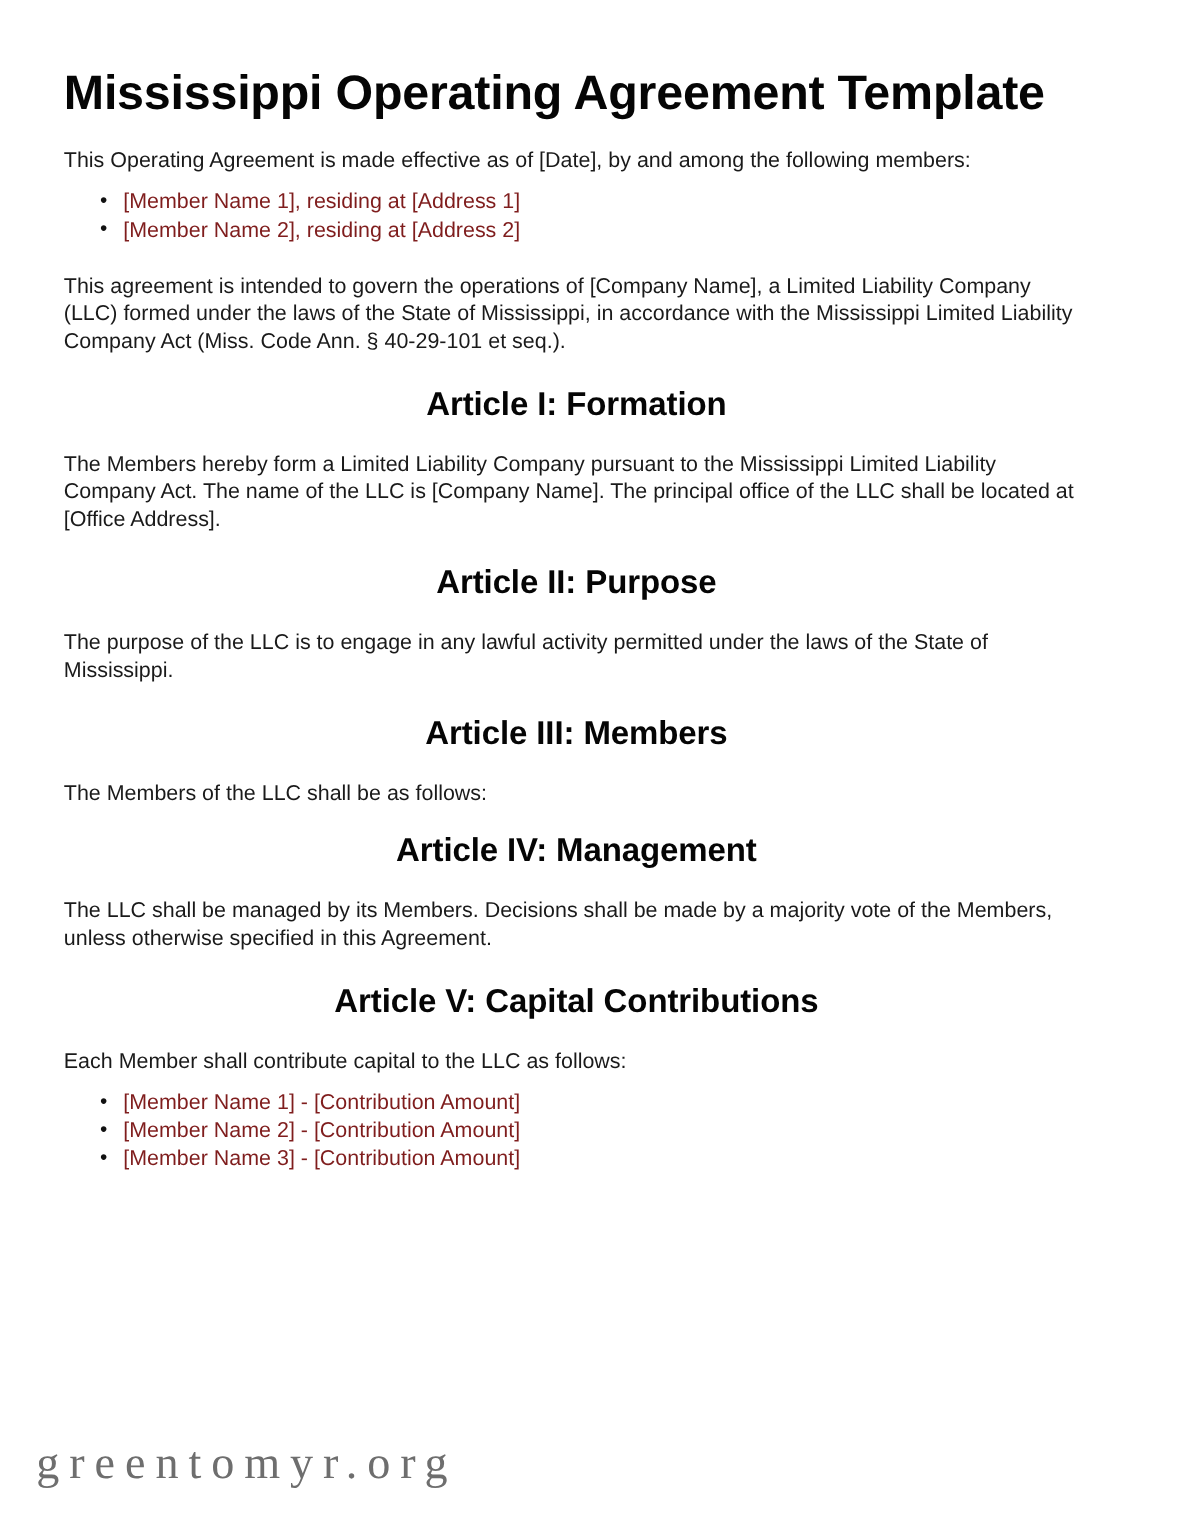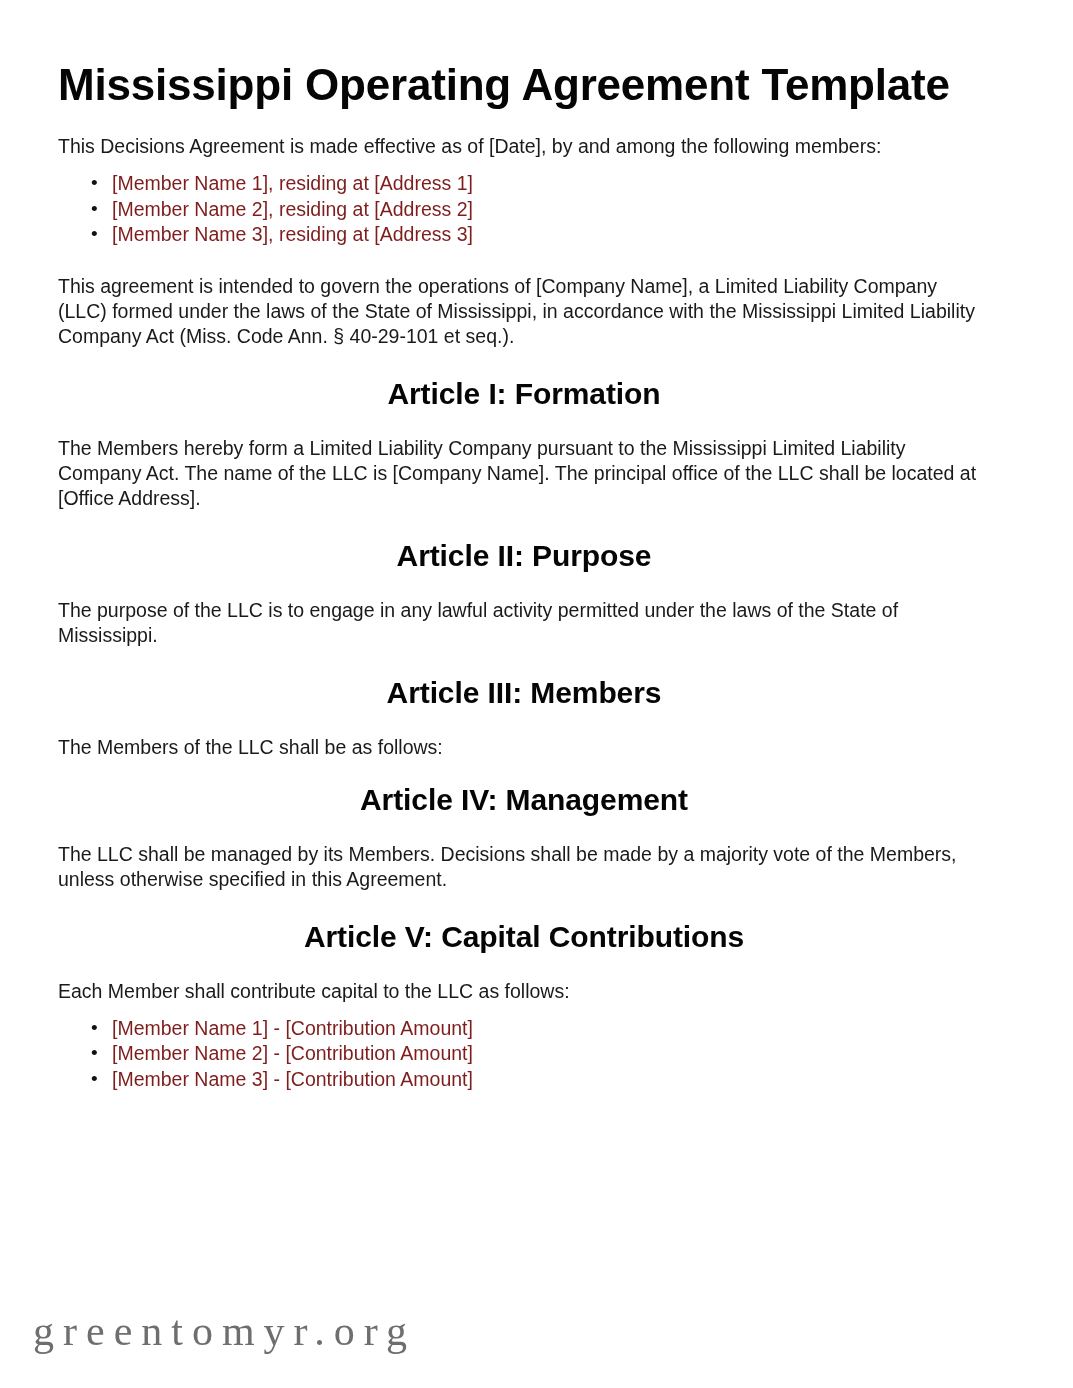--- a/index.html
+++ b/index.html
@@ -88,26 +88,25 @@
   }
 </style>
 </head>
 <body>
 
 <div class="page">
   <div class="content">
 
     <h1 class="doc-title">Mississippi Operating Agreement Template</h1>
 
-    <p class="body-text">This Decisions Agreement is made effective as of [Date], by and among the following members:</p>
+    <p class="body-text">This Operating Agreement is made effective as of [Date], by and among the following members:</p>
 
     <ul class="bullets">
       <li>[Member Name 1], residing at [Address 1]</li>
       <li>[Member Name 2], residing at [Address 2]</li>
-      <li>[Member Name 3], residing at [Address 3]</li>
     </ul>
 
     <p class="body-text para-gap">This agreement is intended to govern the operations of [Company Name], a Limited Liability Company (LLC) formed under the laws of the State of Mississippi, in accordance with the Mississippi Limited Liability Company Act (Miss. Code Ann. § 40-29-101 et seq.).</p>
 
     <h2 class="article-heading">Article I: Formation</h2>
     <p class="body-text">The Members hereby form a Limited Liability Company pursuant to the Mississippi Limited Liability Company Act. The name of the LLC is [Company Name]. The principal office of the LLC shall be located at [Office Address].</p>
 
     <h2 class="article-heading">Article II: Purpose</h2>
     <p class="body-text">The purpose of the LLC is to engage in any lawful activity permitted under the laws of the State of Mississippi.</p>
 

